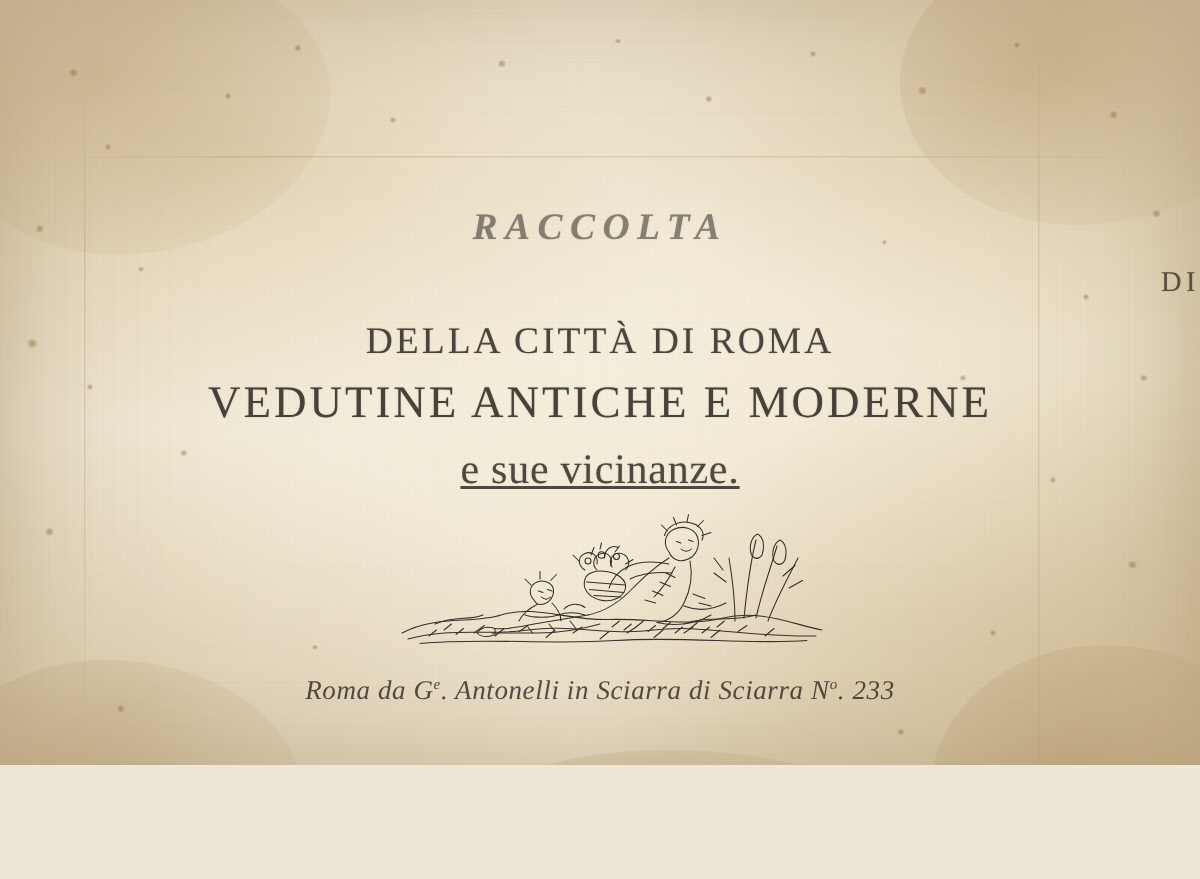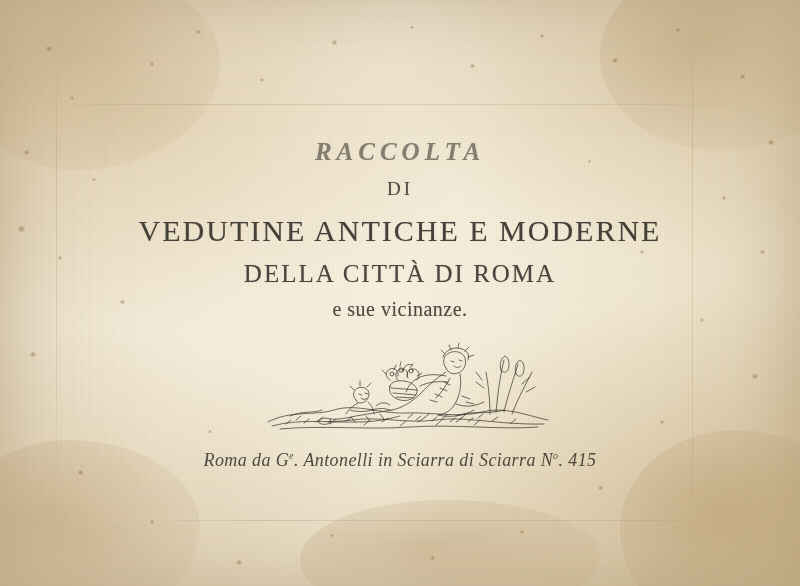--- a/index.html
+++ b/index.html
@@ -10,21 +10,21 @@
     width: 800px;
     height: 586px;
     overflow: hidden;
     font-family: "Liberation Serif", serif;
     background: #efe7d6;
   }
 
   #page {
     position: relative;
     width: 800px;
-    height: 586px;
+    height: 510px;
     overflow: hidden;
     background-color: #ece2cd;
     background-image:
       radial-gradient(ellipse 60% 50% at 18% 20%, rgba(218,198,160,0.55), rgba(218,198,160,0) 70%),
       radial-gradient(ellipse 50% 45% at 85% 12%, rgba(205,183,143,0.5), rgba(205,183,143,0) 72%),
       radial-gradient(ellipse 65% 55% at 92% 88%, rgba(200,176,135,0.55), rgba(200,176,135,0) 70%),
       radial-gradient(ellipse 55% 50% at 10% 92%, rgba(206,185,146,0.5), rgba(206,185,146,0) 72%),
       radial-gradient(ellipse 70% 60% at 50% 50%, rgba(247,240,223,0.85), rgba(247,240,223,0) 75%),
       linear-gradient(115deg, #e6dac0 0%, #f2ead8 35%, #eee4cd 62%, #e2d5b7 100%);
   }
@@ -102,41 +102,43 @@
     letter-spacing: 5px;
     opacity: 0.55;
     margin-bottom: 12px;
   }
   .l-di {
     font-family: "Liberation Serif", serif;
     font-size: 19px;
     letter-spacing: 3px;
     margin-bottom: 14px;
     opacity: 0.82;
+    text-align: right;
   }
   .l-vedutine {
     font-family: "Liberation Serif", serif;
     font-size: 30px;
     letter-spacing: 2px;
     margin-bottom: 12px;
     opacity: 0.88;
   }
   .l-della {
     font-family: "Liberation Serif", serif;
     font-size: 25px;
     letter-spacing: 2px;
     margin-bottom: 10px;
     opacity: 0.86;
   }
   .l-sue {
     font-family: "Liberation Serif", serif;
-    font-size: 20px;
+    font-size: 28px;
     letter-spacing: 0.5px;
     margin-bottom: 0;
     opacity: 0.84;
+    text-decoration: underline;
   }
   .l-incise {
     font-family: "Liberation Serif", serif;
     font-style: italic;
     font-weight: 700;
     font-size: 23px;
     letter-spacing: 2px;
     opacity: 0.84;
   }
 
@@ -218,22 +220,22 @@
   </div>
 
   <div class="crease" style="left:40px; top:104px; width:720px;"></div>
   <div class="crease" style="left:120px; top:520px; width:640px;"></div>
   <div class="crease-v" style="left:692px; top:20px; height:540px;"></div>
   <div class="crease-v" style="left:56px; top:60px; height:420px;"></div>
 
   <div id="titleblock">
     <span class="line l-raccolta">RACCOLTA</span>
     <span class="line l-di">DI</span>
+    <span class="line l-della">DELLA CITTÀ DI ROMA</span>
     <span class="line l-vedutine">VEDUTINE ANTICHE E MODERNE</span>
-    <span class="line l-della">DELLA CITTÀ DI ROMA</span>
     <span class="line l-sue">e sue vicinanze.</span>
   </div>
 
   <div id="vignette-art">
     <svg viewBox="0 0 300 115" width="300" height="115" xmlns="http://www.w3.org/2000/svg">
       <g fill="none" stroke="#33302a" stroke-width="0.7" stroke-linecap="round" stroke-linejoin="round">
 
         <path d="M8 92 C30 80, 55 86, 74 80 C96 73, 120 84, 146 83 C172 82, 198 88, 222 82 C246 76, 268 86, 288 90"></path>
         <path d="M12 96 C40 88, 66 94, 92 90 C120 86, 146 94, 176 90 C206 86, 238 95, 284 94"></path>
         <path d="M20 99 C60 95, 108 100, 150 97 C196 94, 240 100, 278 97"></path>
@@ -300,17 +302,17 @@
         <path d="M116 76 C120 72, 126 72, 130 75"></path>
 
         <path d="M148 88 l5 -4 M156 90 l5 -4 M164 88 l5 -4 M172 91 l5 -4 M182 89 l5 -4
                  M190 92 l5 -4 M200 89 l5 -4 M208 92 l5 -4 M218 88 l5 -4"></path>
         <path d="M36 90 l5 -4 M44 93 l5 -4 M26 94 l5 -4"></path>
       </g>
     </svg>
   </div>
 
   <div id="imprint">
-    <span>Roma da G</span><sup>e</sup><span>. Antonelli in Sciarra di Sciarra N</span><sup>o</sup><span>. 415</span>
+    <span>Roma da G</span><sup>e</sup><span>. Antonelli in Sciarra di Sciarra N</span><sup>o</sup><span>. 233</span>
   </div>
 
   <div id="vignette"></div>
 </div>
 
 </body></html>

